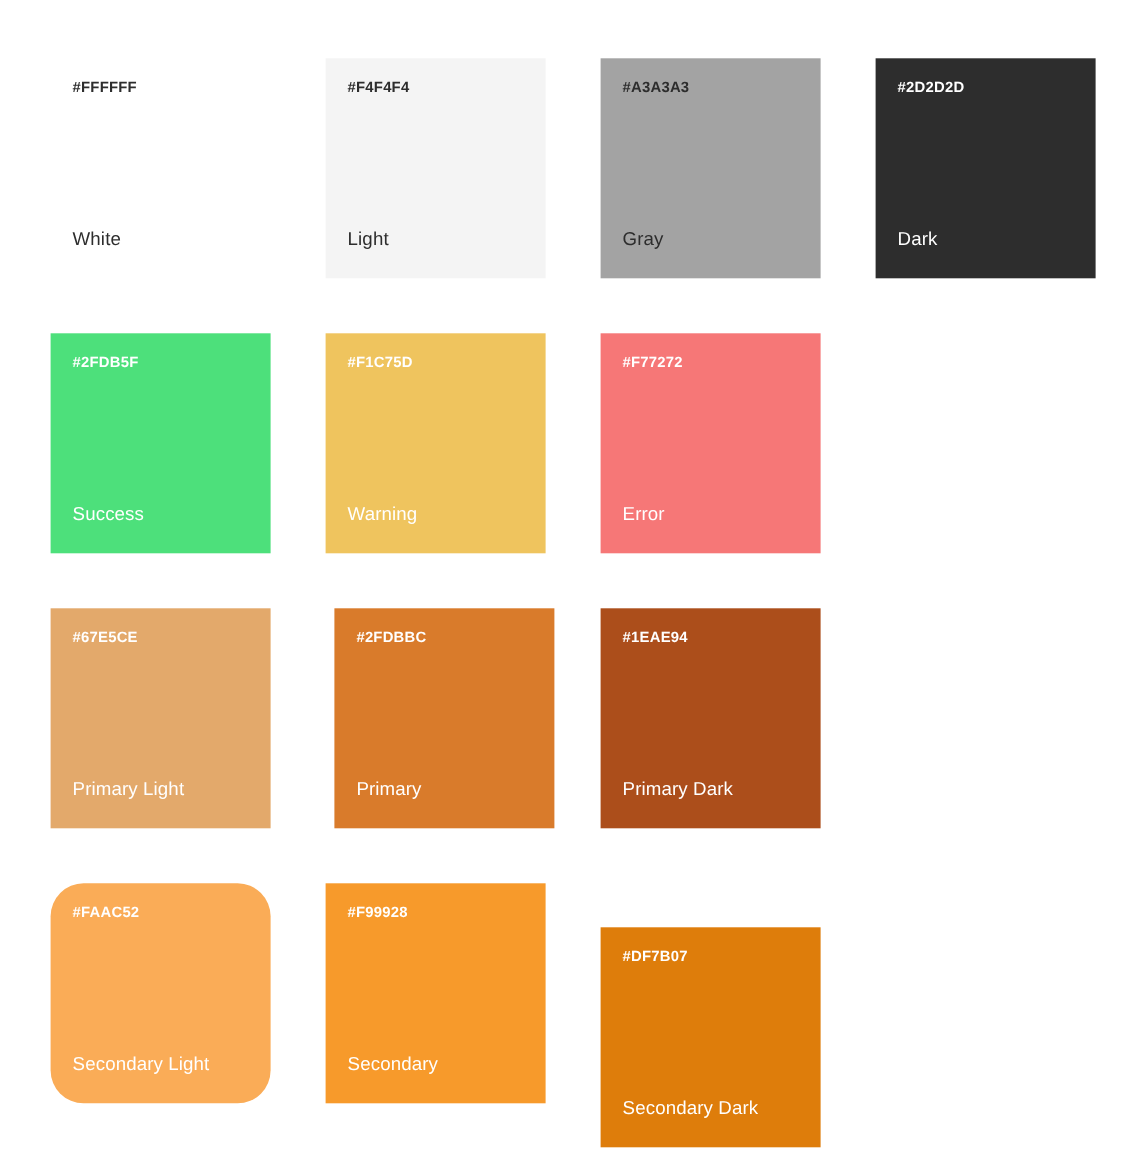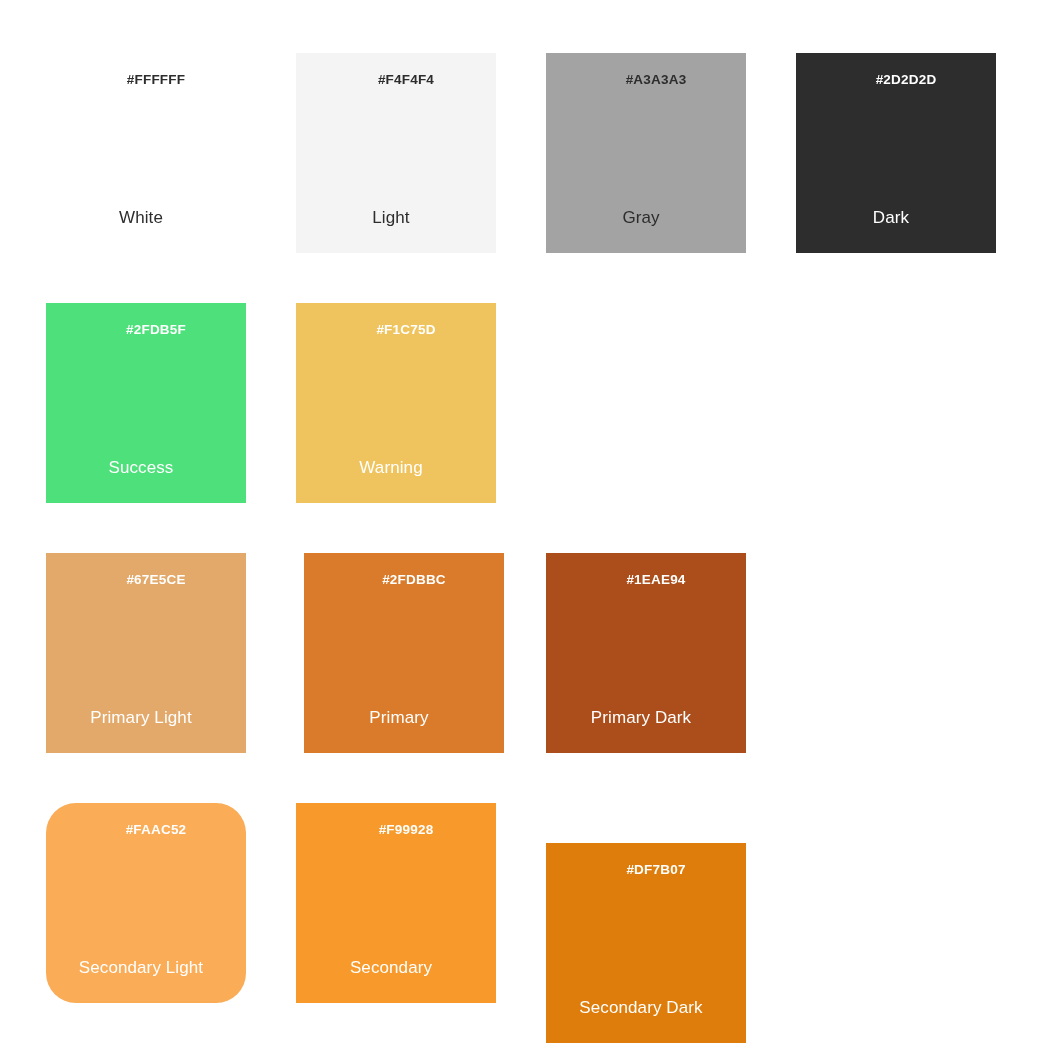--- a/index.html
+++ b/index.html
@@ -12,21 +12,20 @@
     height: 1052px;
     background: #FFFFFF;
     font-family: "Liberation Sans", sans-serif;
     overflow: hidden;
   }
 
   .palette {
     position: relative;
     width: 1044px;
     height: 1052px;
-    text-align: center;
   }
 
   .swatch-row {
     position: absolute;
     left: 0;
     width: 1044px;
     height: 200px;
   }
 
   .swatch {
@@ -88,20 +87,24 @@
     </div>
     <div class="swatch-row" style="top: 303px;">
       <div class="swatch on-dark" style="left: 46px; background-color: rgb(77, 224, 123);">
         <div class="swatch-hex">#2FDB5F</div>
         <div class="swatch-name">Success</div>
       </div>
       <div class="swatch on-dark" style="left: 296px; background-color: rgb(239, 196, 94);">
         <div class="swatch-hex">#F1C75D</div>
         <div class="swatch-name">Warning</div>
       </div>
+      <div class="swatch on-dark" style="left: 546px; background-color: rgb(246, 119, 119);">
+        <div class="swatch-hex">#F77272</div>
+        <div class="swatch-name">Error</div>
+      </div>
     </div>
     <div class="swatch-row" style="top: 553px;">
       <div class="swatch on-dark" style="left: 46px; background-color: rgb(227, 169, 107);">
         <div class="swatch-hex">#67E5CE</div>
         <div class="swatch-name">Primary Light</div>
       </div>
       <div class="swatch on-dark" style="left: 304px; background-color: rgb(217, 123, 43);">
         <div class="swatch-hex">#2FDBBC</div>
         <div class="swatch-name">Primary</div>
       </div>

